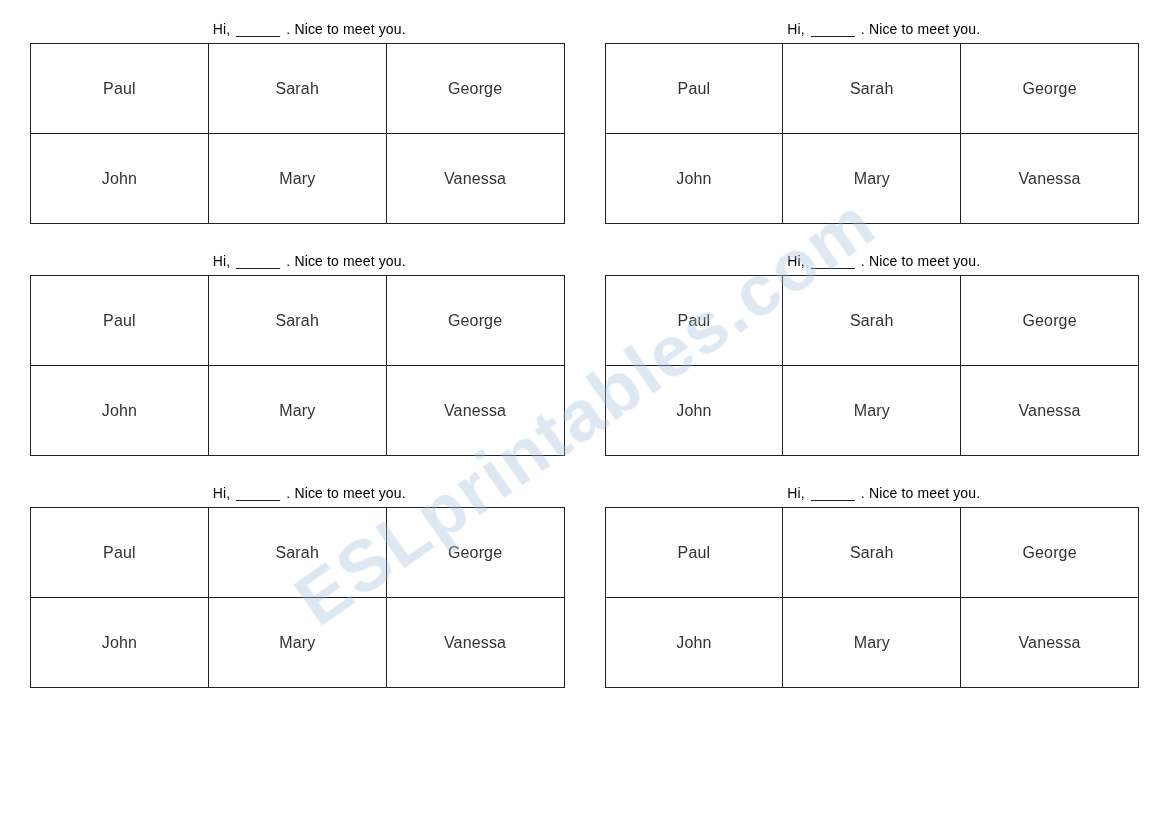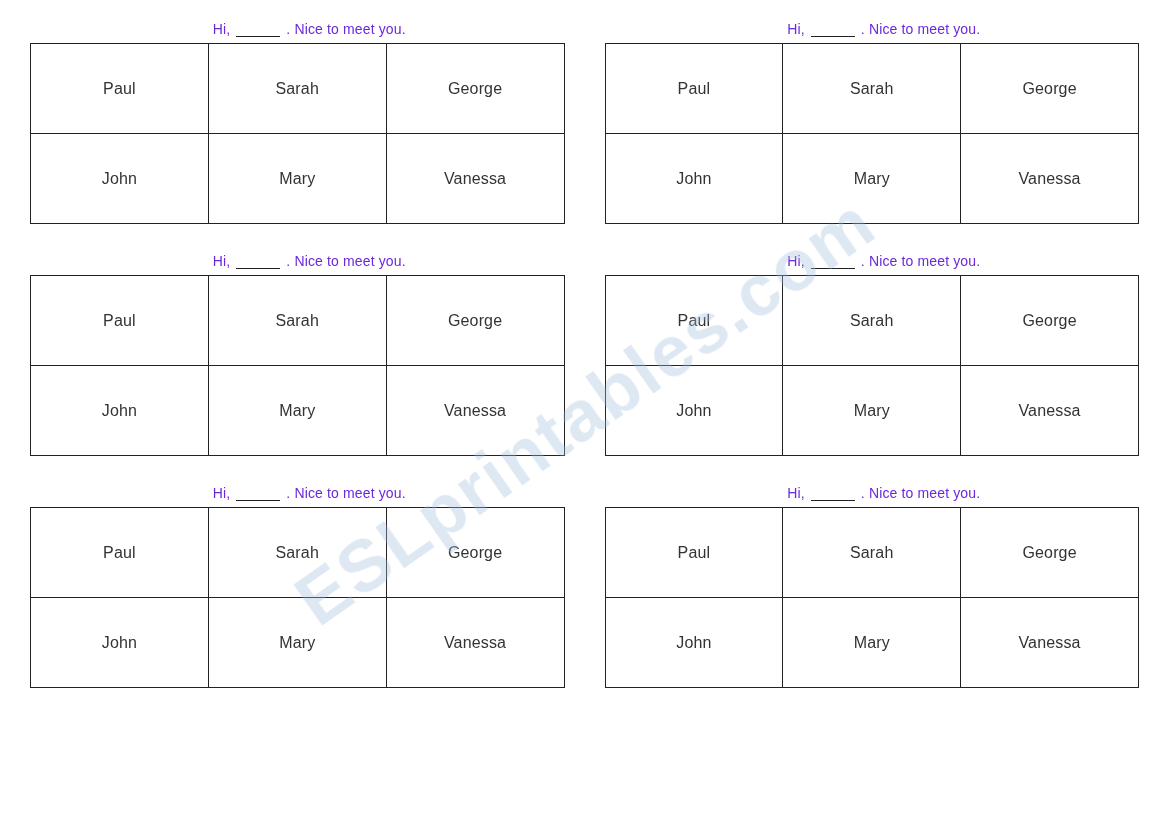--- a/index.html
+++ b/index.html
@@ -21,21 +21,21 @@
     }
     .exercise-block {
       display: flex;
       flex-direction: column;
       align-items: center;
     }
     .prompt {
       font-size: 15px;
       margin-bottom: 6px;
       letter-spacing: 0.01em;
-      color: #6d28d9;
+      color: #000000;
       font-family: Arial, sans-serif;
       font-size: 14px;
       padding-left: 24px;
     }
     .prompt .blank {
       display: inline-block;
       width: 44px;
       border-bottom: 1.5px solid #222;
       vertical-align: bottom;
       margin: 0 2px;

